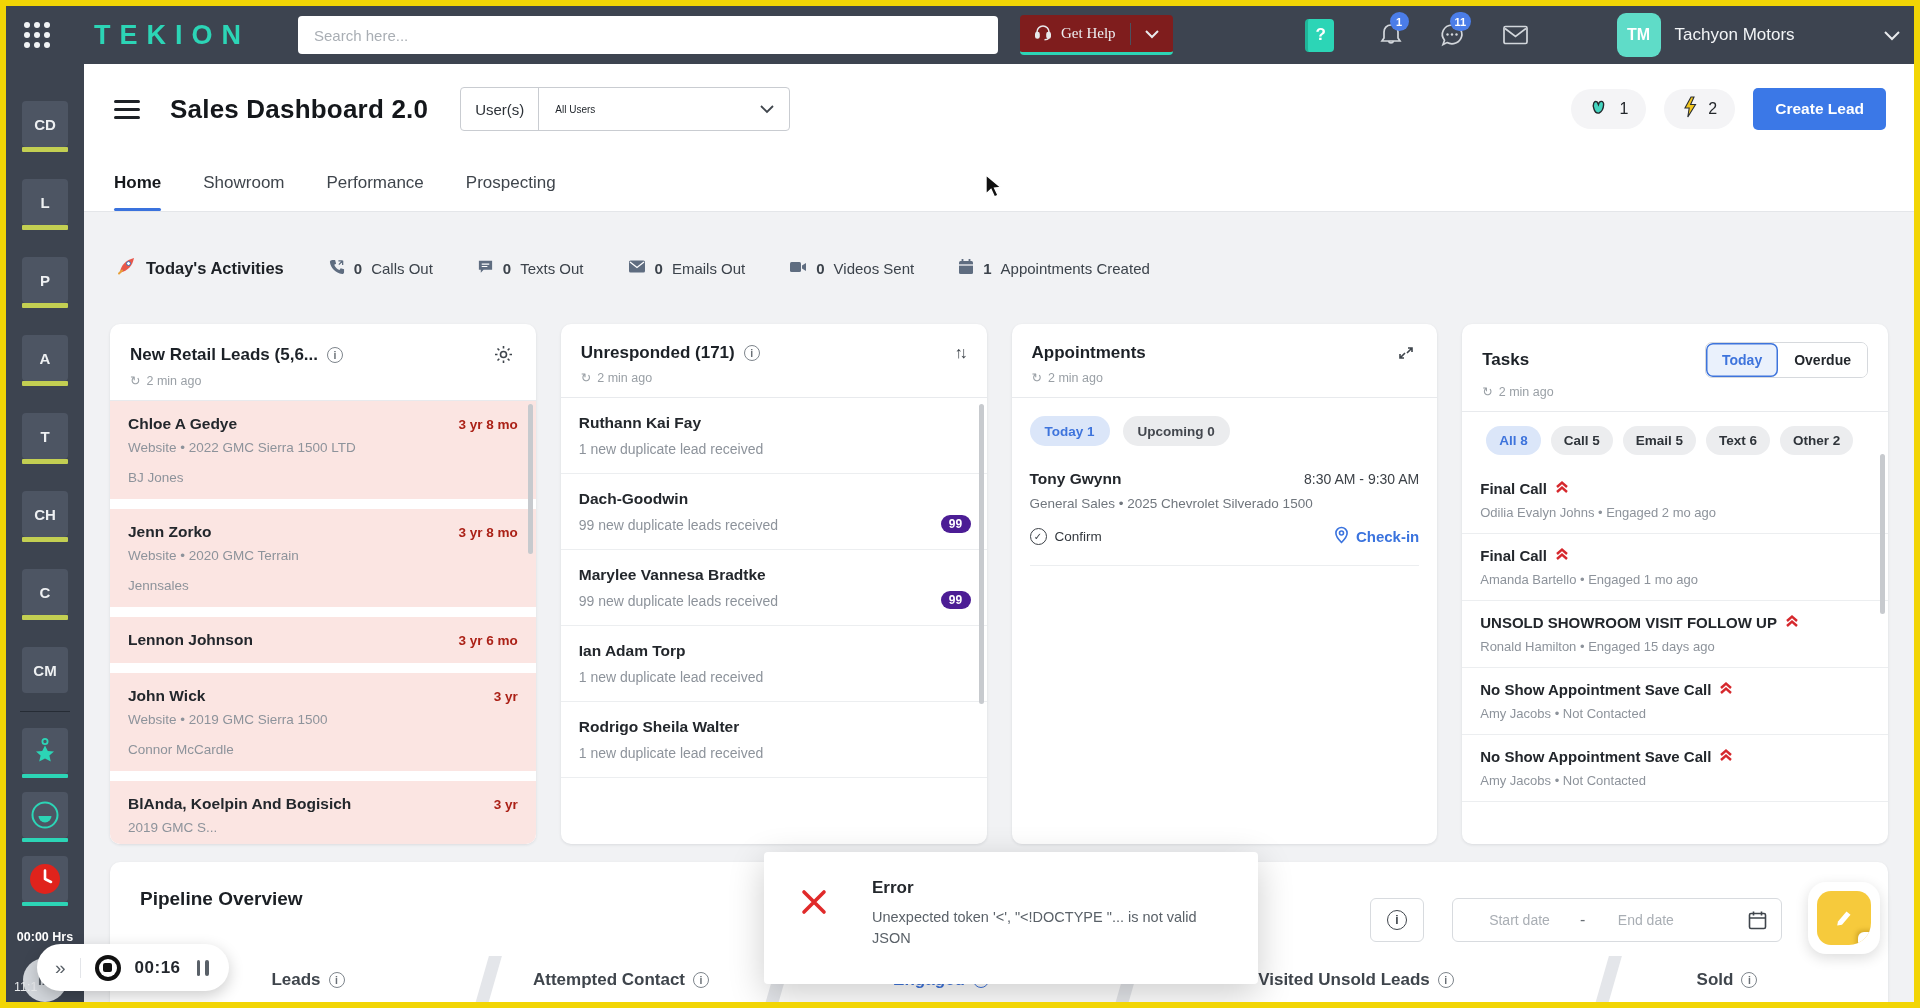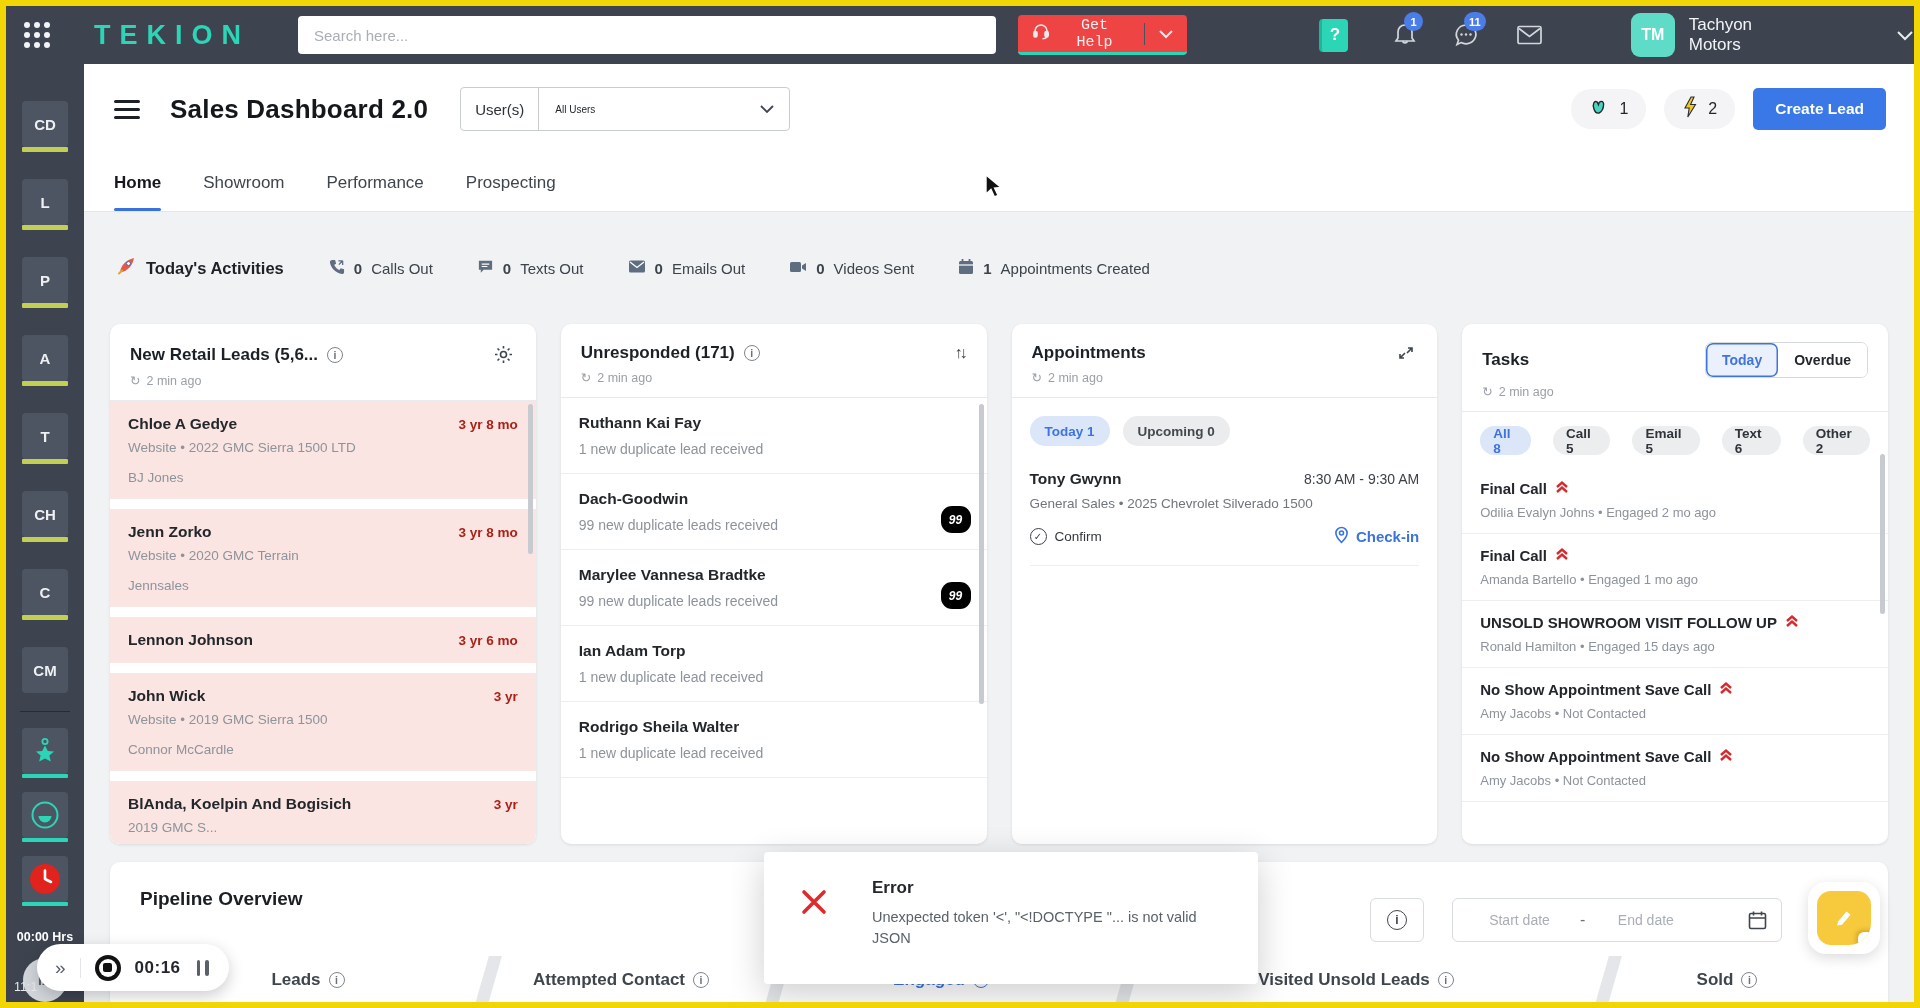--- a/index.html
+++ b/index.html
@@ -7,21 +7,21 @@
   .frame { position:relative; width:1920px; height:1008px; background:#f2d505; overflow:hidden; }
   .screen { position:absolute; inset:6px; background:#3d4450; display:flex; flex-direction:column; overflow:hidden; }
 
   
   .topbar { height:58px; flex:0 0 58px; display:flex; align-items:center; background:#3d4450; }
   .apps-grid { margin-left:18px; display:grid; grid-template-columns:repeat(3,6px); grid-template-rows:repeat(3,6px); gap:4px; cursor:pointer; }
   .apps-grid i { width:6px; height:6px; border-radius:50%; background:#f2f4f6; }
   .logo { margin-left:44px; color:#2cd5b6; font-size:27px; font-weight:700; letter-spacing:9px; font-stretch:expanded; }
   .search { margin-left:48px; width:700px; height:38px; background:#fff; border:none; border-radius:4px; padding:0 16px; font-size:15px; color:#333; font-family:inherit; }
   .search::placeholder { color:#a9aeb4; }
-  .gethelp { margin-left:22px; height:40px; display:flex; align-items:center; background:#ef4444; border:none; border-bottom:3px solid #2cd5b6; border-radius:4px; color:#eef0f2; font-size:15px; cursor:pointer; font-family:Liberation Mono, monospace; }
+  .gethelp { margin-left:22px; height:40px; display:flex; align-items:center; background:#7f1d1d; border:none; border-bottom:3px solid #2cd5b6; border-radius:4px; color:#eef0f2; font-size:15px; cursor:pointer; font-family:Liberation Serif, serif; }
   .gethelp .gh-main { display:flex; align-items:center; gap:9px; padding:0 14px; }
   .gethelp .gh-split { width:1px; height:22px; background:#4a5260; }
   .gethelp .gh-chev { padding:0 13px; display:flex; }
   .book { margin-left:132px; width:29px; height:33px; background:#2cd5b6; border-left:3px solid #1fb598; border-radius:4px; color:#fff; font-weight:700; font-size:17px; display:flex; align-items:center; justify-content:center; cursor:pointer; }
   .tb-ic { position:relative; display:flex; cursor:pointer; }
   .tb-ic.bell { margin-left:44px; } .tb-ic.chat { margin-left:34px; } .tb-ic.mail { margin-left:36px; }
   .badge { position:absolute; top:-9px; left:12px; min-width:19px; height:19px; padding:0 5px; background:#4b7de8; border-radius:10px; color:#fff; font-size:11px; font-weight:700; display:flex; align-items:center; justify-content:center; }
   .account { margin-left:88px; display:flex; align-items:center; cursor:pointer; }
   .avatar-tm { width:44px; height:44px; border-radius:9px; background:#5fdcc8; color:#fff; font-weight:700; font-size:16px; display:flex; align-items:center; justify-content:center; }
   .account .acc-name { margin-left:14px; color:#f2f4f6; font-size:17px; }
@@ -85,42 +85,42 @@
   .lead-name { font-size:15.5px; font-weight:700; color:#23272c; }
   .lead-age { margin-left:auto; font-size:13.5px; font-weight:700; color:#ab2117; white-space:nowrap; }
   .lead-detail { margin-top:7px; font-size:13.5px; color:#8d939b; }
   .lead-owner { margin-top:15px; font-size:13.5px; color:#8d939b; }
 
   
   .unresp-list { flex:1; overflow:hidden; }
   .unresp-row { padding:16px 18px; border-bottom:1px solid #eceef0; position:relative; cursor:pointer; }
   .unresp-name { font-size:15.5px; font-weight:700; color:#23272c; }
   .unresp-info { margin-top:9px; font-size:14px; color:#8d939b; }
-  .blue-badge { position:absolute; right:16px; bottom:16px; min-width:30px; height:27px; padding:0 7px; background:#000000; border-radius:11px; color:#fff; font-size:12px; font-weight:700; display:flex; align-items:center; justify-content:center;font-style:italic; }
+  .blue-badge { position:absolute; right:16px; bottom:16px; min-width:30px; height:18px; padding:0 7px; background:#4c1d95; border-radius:11px; color:#fff; font-size:12px; font-weight:700; display:flex; align-items:center; justify-content:center; }
 
   
   .appt-body { padding:18px 18px 0; }
   .pill { display:inline-flex; align-items:center; height:30px; padding:0 15px; border-radius:16px; font-size:13.5px; font-weight:700; cursor:pointer; }
   .pill.blue { background:#dbe6f9; color:#3e74dc; }
   .pill.gray { background:#ebecee; color:#43474e; font-weight:600; }
   .appt-entry { margin-top:24px; padding-bottom:18px; border-bottom:1px solid #eceef0; }
   .appt-row1 { display:flex; align-items:baseline; }
   .appt-name { font-size:15.5px; font-weight:700; color:#23272c; }
   .appt-time { margin-left:auto; font-size:14px; color:#3c4147; }
   .appt-detail { margin-top:8px; font-size:13.5px; color:#70767d; }
   .appt-actions { margin-top:15px; display:flex; align-items:center; }
   .confirm { display:flex; align-items:center; gap:8px; font-size:13.5px; color:#33383e; cursor:pointer; }
   .check-circle { width:17px; height:17px; border:1.5px solid #3c4147; border-radius:50%; display:flex; align-items:center; justify-content:center; font-size:10px; color:#3c4147; }
   .checkin { margin-left:auto; display:flex; align-items:center; gap:7px; font-size:15px; font-weight:600; color:#3a73de; cursor:pointer; }
 
   
   .toggle { display:flex; border:1px solid #d6d9dd; border-radius:7px; overflow:hidden; }
   .toggle .tg { height:34px; padding:0 16px; display:flex; align-items:center; font-size:14px; font-weight:700; color:#23272c; background:#fff; cursor:pointer; }
   .toggle .tg.active { background:#eaf1fc; color:#3e74dc; box-shadow:inset 0 0 0 1.5px #3e74dc; border-radius:7px; }
-  .task-filters { display:flex; gap:22px; padding:14px 18px 12px; }
+  .task-filters { display:flex; gap:10px; padding:14px 24px 12px; }
   .fpill { height:29px; padding:0 13px; border-radius:15px; background:#ecedef; color:#2f343a; font-size:13.5px; font-weight:600; display:flex; align-items:center; cursor:pointer; }
   .fpill.active { background:#dbe6f9; color:#3e74dc; font-weight:700; }
   .task-list { flex:1; overflow:hidden; }
   .task-row { padding:13px 18px; border-bottom:1px solid #eceef0; cursor:pointer; }
   .task-title { font-size:15px; font-weight:700; color:#23272c; display:flex; align-items:center; gap:8px; }
   .task-sub { margin-top:8px; font-size:13px; color:#8d939b; }
 
   .scroll-thumb { position:absolute; right:3px; width:5px; border-radius:3px; background:#c7cace; }
 
   

